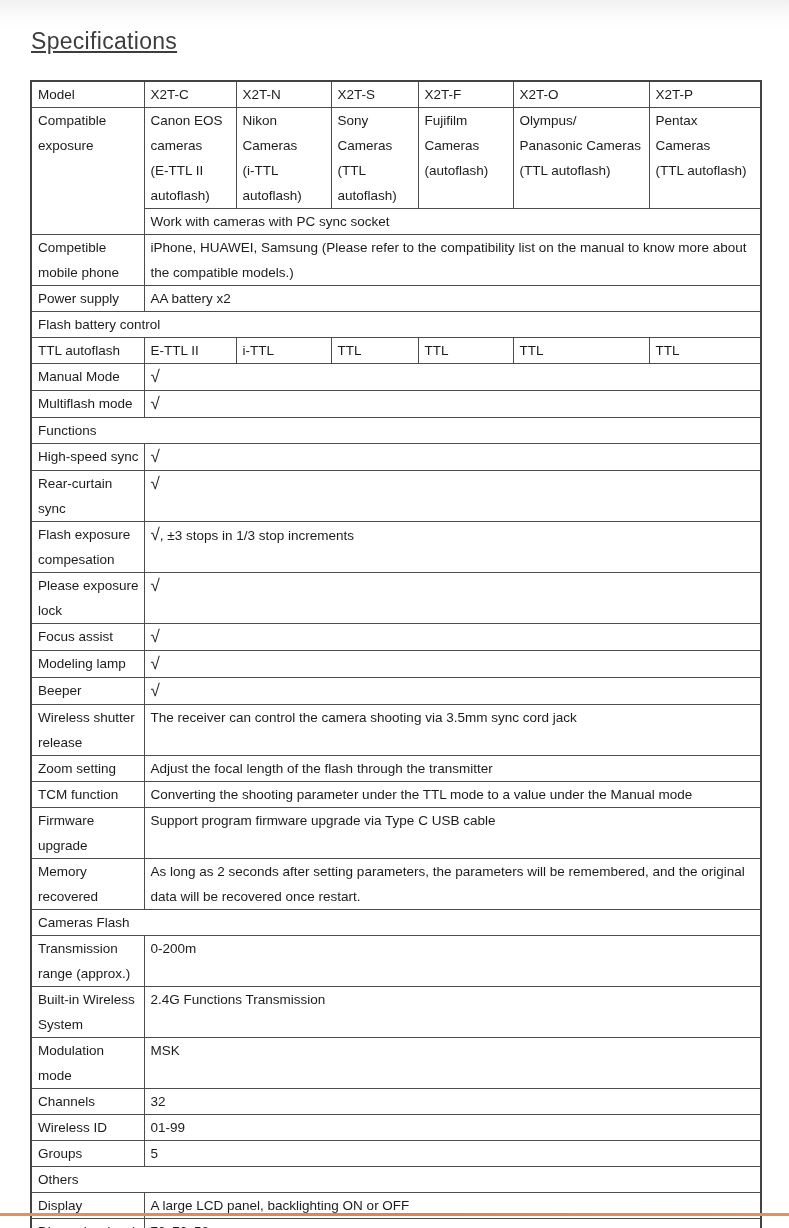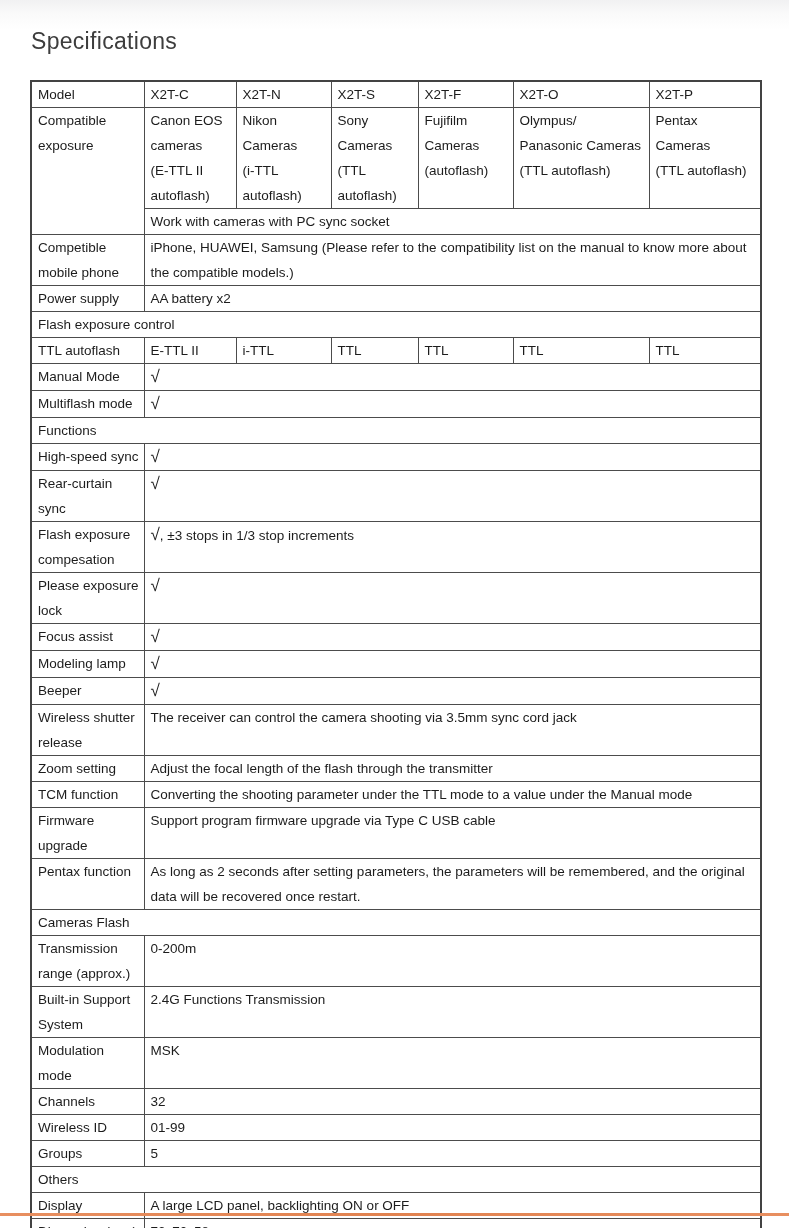--- a/index.html
+++ b/index.html
@@ -11,21 +11,21 @@
     font-family: "Liberation Sans", sans-serif;
     color: #1f1f1f;
     overflow: hidden;
   }
   .top-shade {
     position: absolute; top: 0; left: 0; width: 789px; height: 30px;
     background: linear-gradient(180deg, #f1f1f2 0%, #fafafa 45%, #ffffff 100%);
   }
   .page-title {
     position: absolute; top: 28px; left: 31px;
-    font-size: 23px; color: #3d3d3d; letter-spacing: 0.3px;
+    font-size: 23px; color: #3d3d3d; letter-spacing: 0.3px; text-decoration: underline;
   }
   table.specs {
     position: absolute; top: 80px; left: 30px;
     width: 730px;
     border-collapse: collapse;
     table-layout: fixed;
     font-size: 13.5px;
     color: #1c1c1c;
   }
   table.specs td {
@@ -103,21 +103,21 @@
       </tr>
       <tr>
         <td class="label">Competible mobile phone</td>
         <td class="value" colspan="6">iPhone, HUAWEI, Samsung (Please refer to the compatibility list on the manual to know more about the compatible models.)</td>
       </tr>
       <tr>
         <td class="label">Power supply</td>
         <td class="value" colspan="6">AA battery x2</td>
       </tr>
       <tr>
-        <td class="section-cell" colspan="7">Flash exposure control</td>
+        <td class="section-cell" colspan="7">Flash battery control</td>
       </tr>
       <tr>
         <td class="label">TTL autoflash</td>
         <td class="value">E-TTL II</td>
         <td class="value">i-TTL</td>
         <td class="value">TTL</td>
         <td class="value">TTL</td>
         <td class="value">TTL</td>
         <td class="value">TTL</td>
       </tr>
@@ -170,32 +170,32 @@
       </tr>
       <tr>
         <td class="label">TCM function</td>
         <td class="value" colspan="6">Converting the shooting parameter under the TTL mode to a value under the Manual mode</td>
       </tr>
       <tr>
         <td class="label">Firmware upgrade</td>
         <td class="value" colspan="6">Support program firmware upgrade via Type C USB cable</td>
       </tr>
       <tr>
-        <td class="label">Pentax function</td>
+        <td class="label">Memory recovered</td>
         <td class="value" colspan="6">As long as 2 seconds after setting parameters, the parameters will be remembered, and the original data will be recovered once restart.</td>
       </tr>
       <tr>
         <td class="section-cell" colspan="7">Cameras Flash</td>
       </tr>
       <tr>
         <td class="label">Transmission range (approx.)</td>
         <td class="value" colspan="6">0-200m</td>
       </tr>
       <tr>
-        <td class="label">Built-in Support System</td>
+        <td class="label">Built-in Wireless System</td>
         <td class="value" colspan="6">2.4G Functions Transmission</td>
       </tr>
       <tr>
         <td class="label">Modulation mode</td>
         <td class="value" colspan="6">MSK</td>
       </tr>
       <tr>
         <td class="label">Channels</td>
         <td class="value" colspan="6">32</td>
       </tr>

